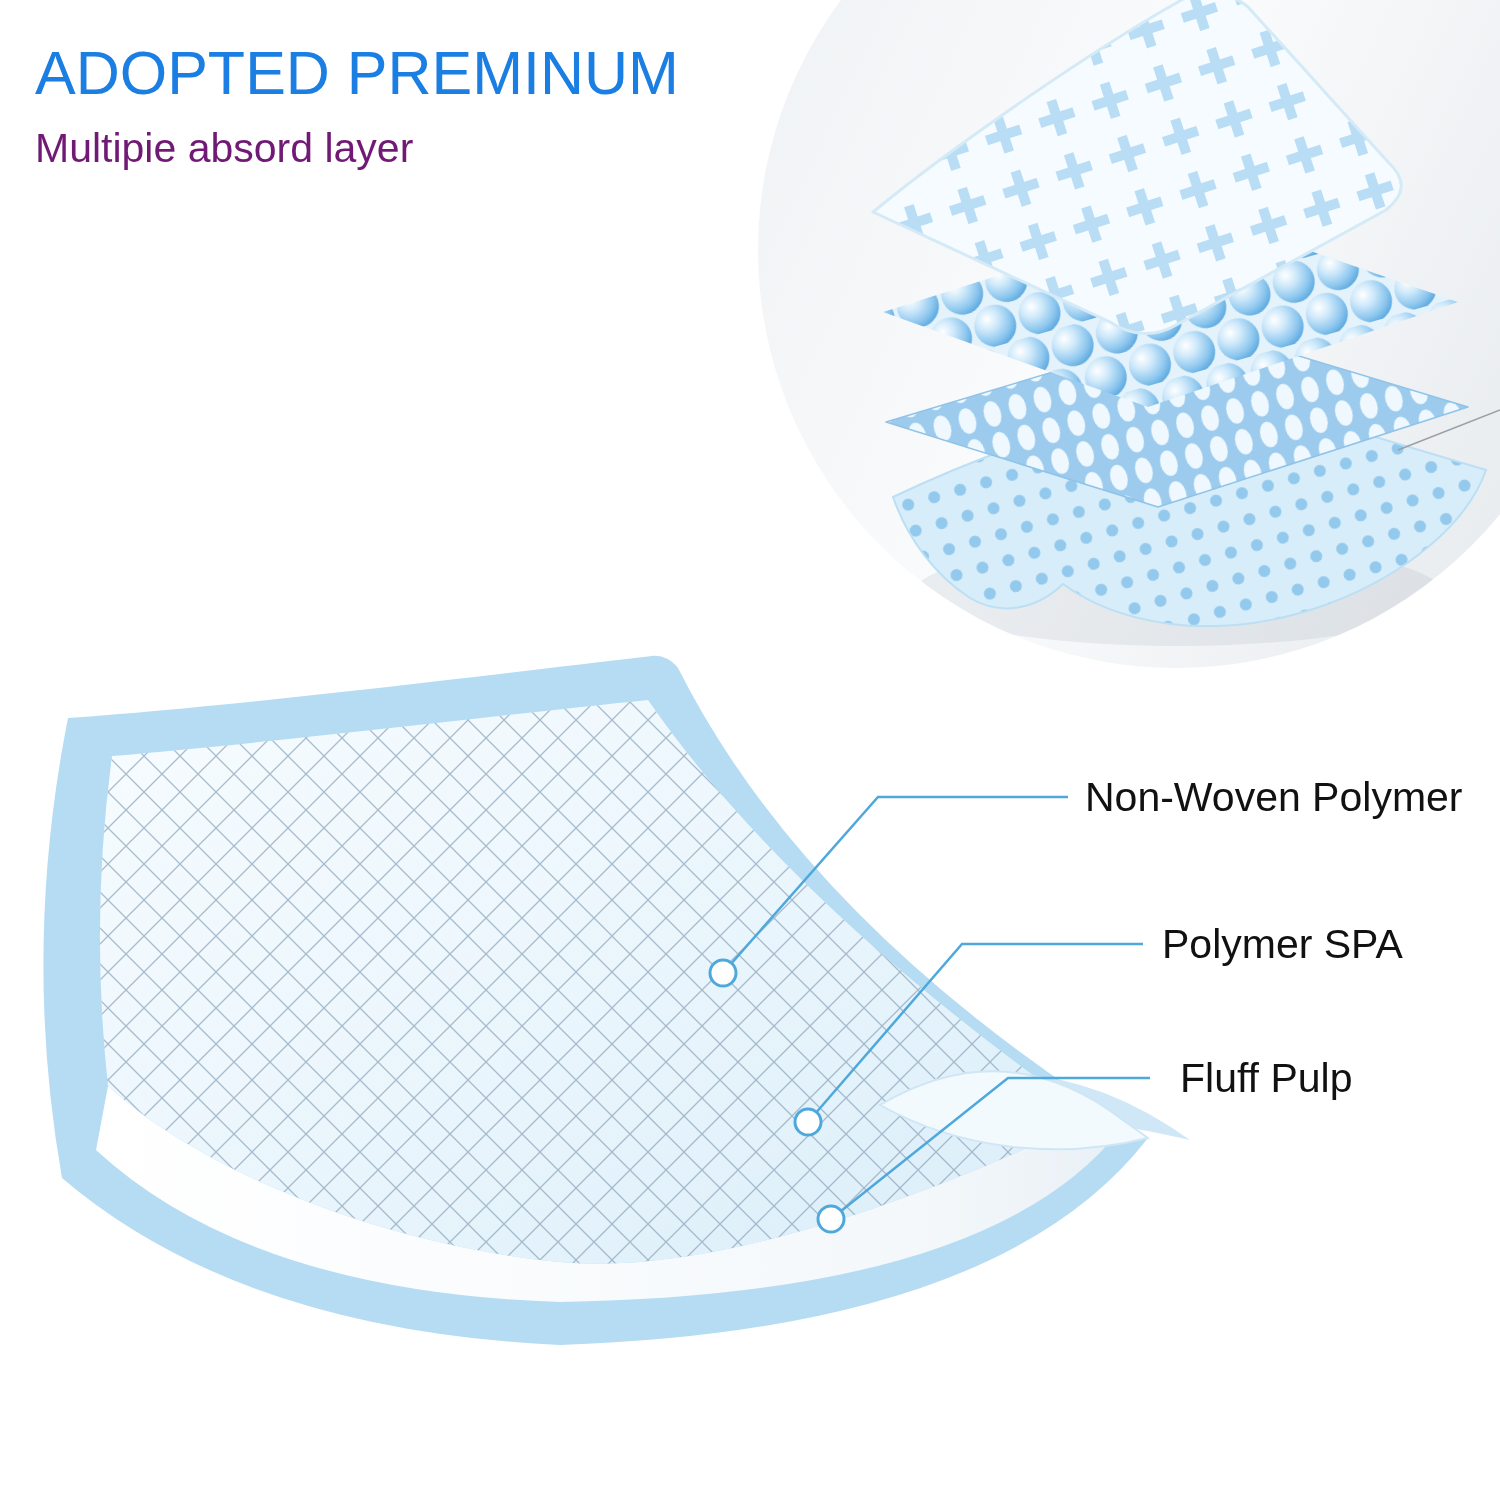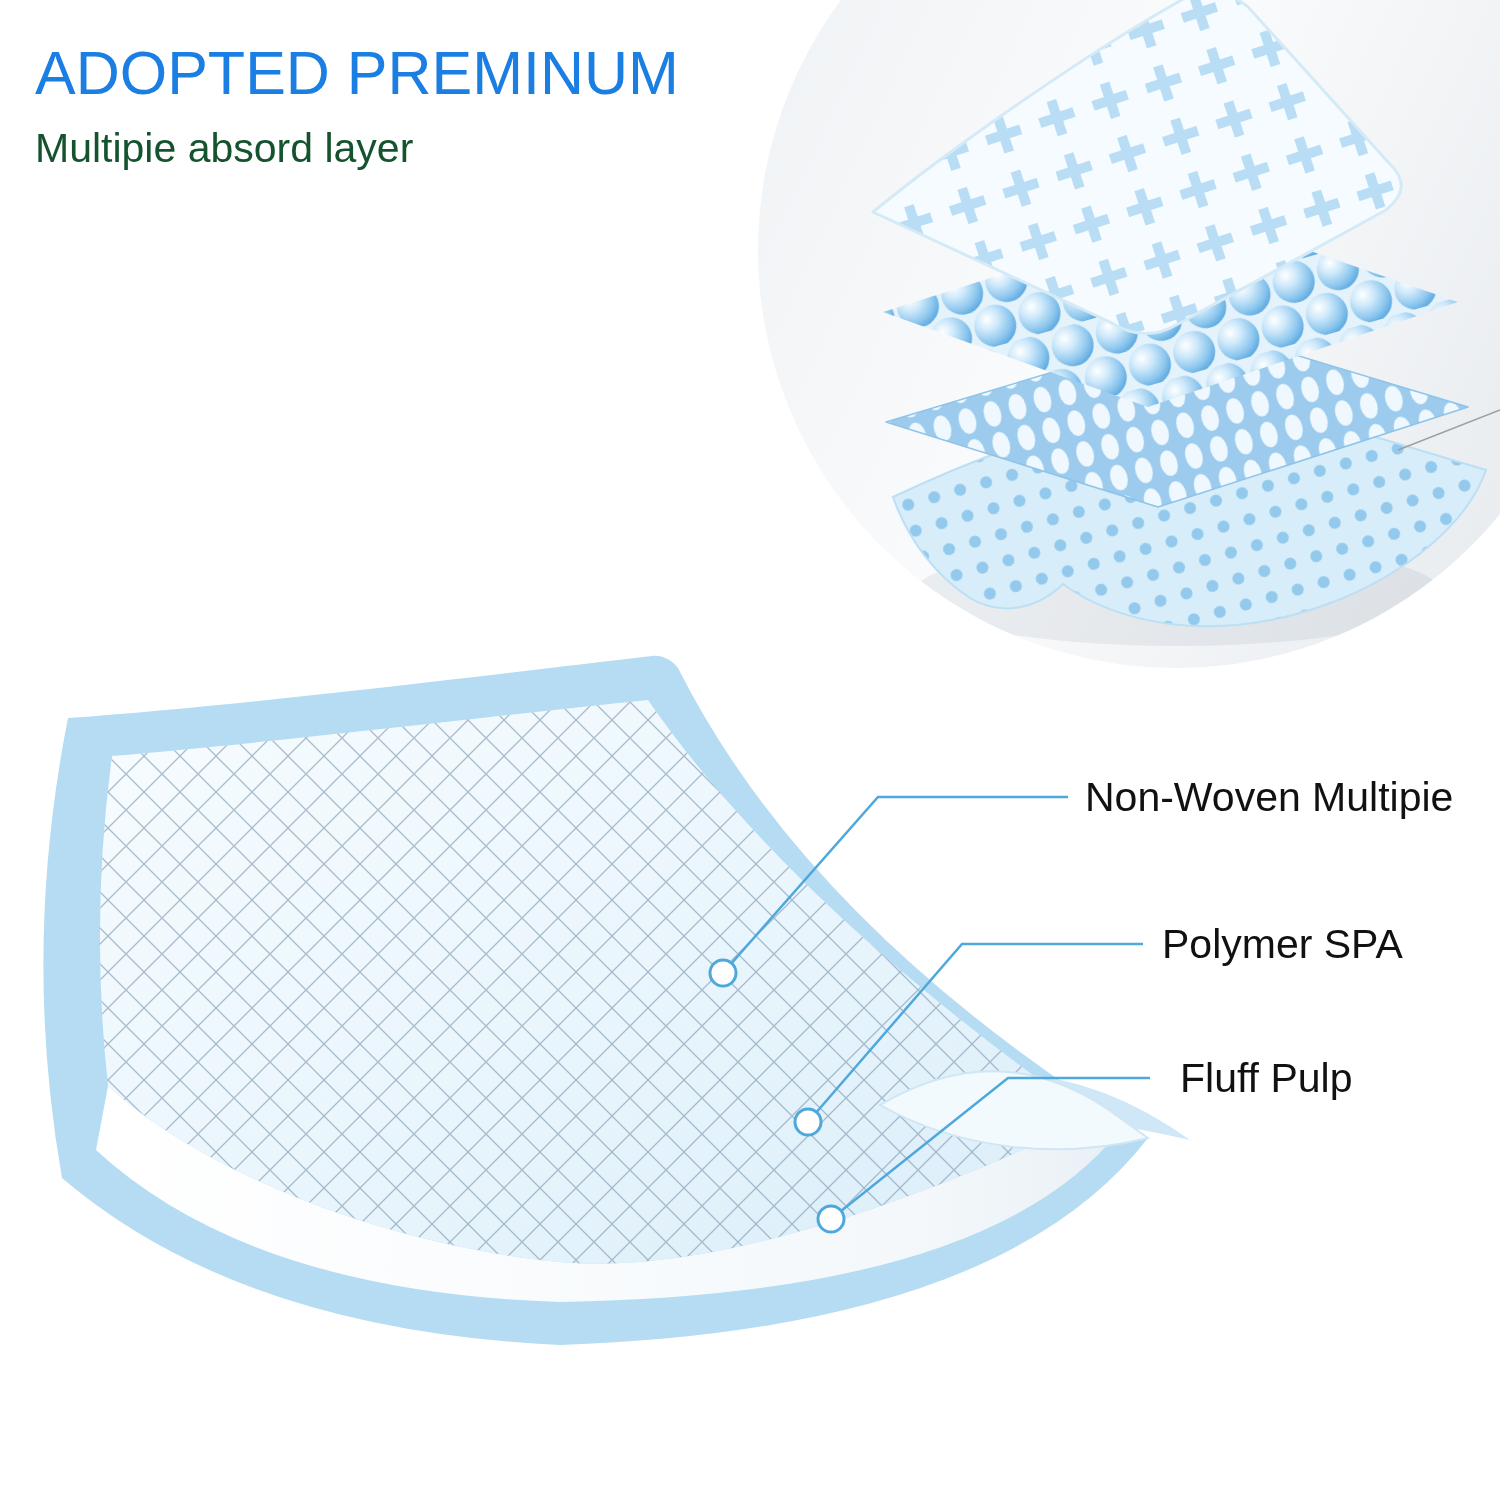--- a/index.html
+++ b/index.html
@@ -14,21 +14,21 @@
     background:linear-gradient(115deg,#eef1f4 0%,#fafbfc 45%,#e4e8ec 100%);
   }
   .hero-circle svg{display:block;width:836px;height:836px;}
   .diagram-svg{position:absolute;left:0;top:0;z-index:2;}
   .header-block{position:absolute;left:35px;top:38px;z-index:3;}
   .title-line{
     font-size:61px;font-weight:400;line-height:71px;color:#1b7ee2;
     letter-spacing:0px;white-space:nowrap;
   }
   .subtitle{
-    margin-top:16px;font-size:41px;font-weight:400;color:#14532d;white-space:nowrap;
+    margin-top:16px;font-size:41px;font-weight:400;color:#701a75;white-space:nowrap;
   }
   .callout-label{
     position:absolute;z-index:3;font-size:41px;color:#111111;
     line-height:48px;white-space:nowrap;font-weight:400;
   }
   .cl-1{left:1085px;top:773px;}
   .cl-2{left:1162px;top:920px;text-align:right;}
   .cl-3{left:1165px;top:1054px;margin-left:15px;}
 </style>
 </head>
@@ -139,15 +139,15 @@
   <circle cx="723" cy="973" r="13" fill="#ffffff" stroke="#4fa8dc" stroke-width="3"></circle>
   <circle cx="808" cy="1122" r="13" fill="#ffffff" stroke="#4fa8dc" stroke-width="3"></circle>
   <circle cx="831" cy="1219" r="13" fill="#ffffff" stroke="#4fa8dc" stroke-width="3"></circle>
 </svg>
 
 <div class="header-block">
   <div class="title-line">ADOPTED PREMINUM</div>
   <div class="subtitle">Multipie absord layer</div>
 </div>
 
-<div class="callout-label cl-1">Non-Woven Multipie</div>
+<div class="callout-label cl-1">Non-Woven Polymer</div>
 <div class="callout-label cl-2">Polymer SPA</div>
 <div class="callout-label cl-3">Fluff Pulp</div>
 
 </body></html>

